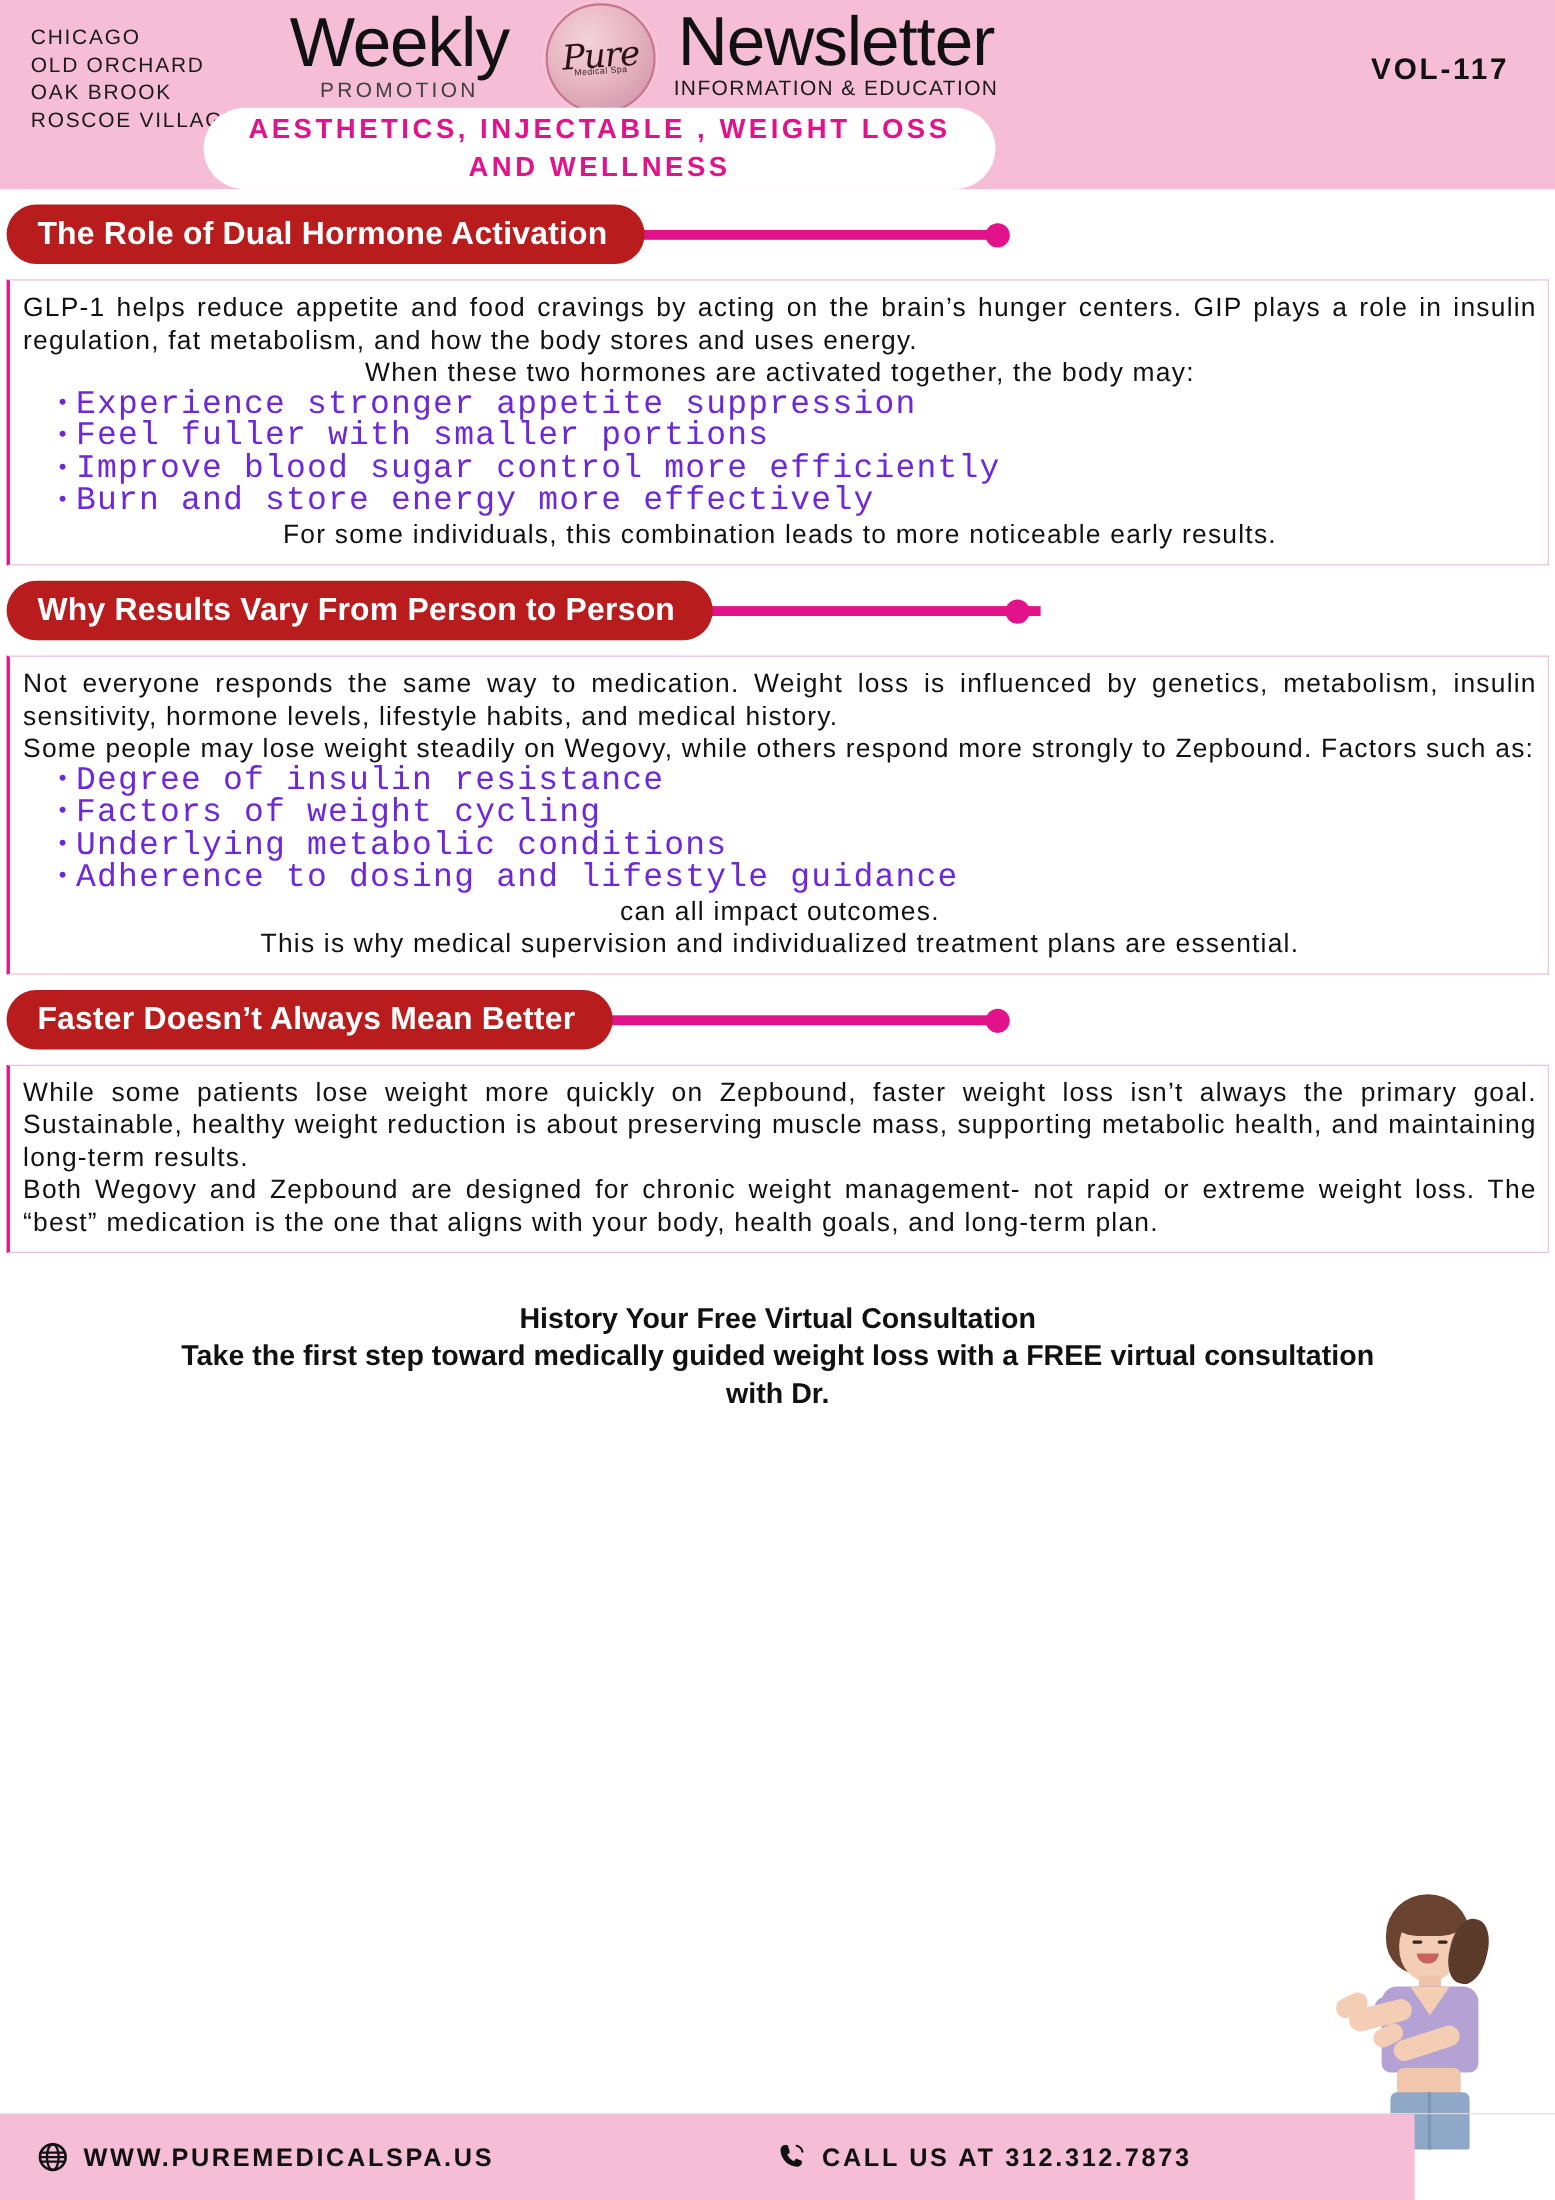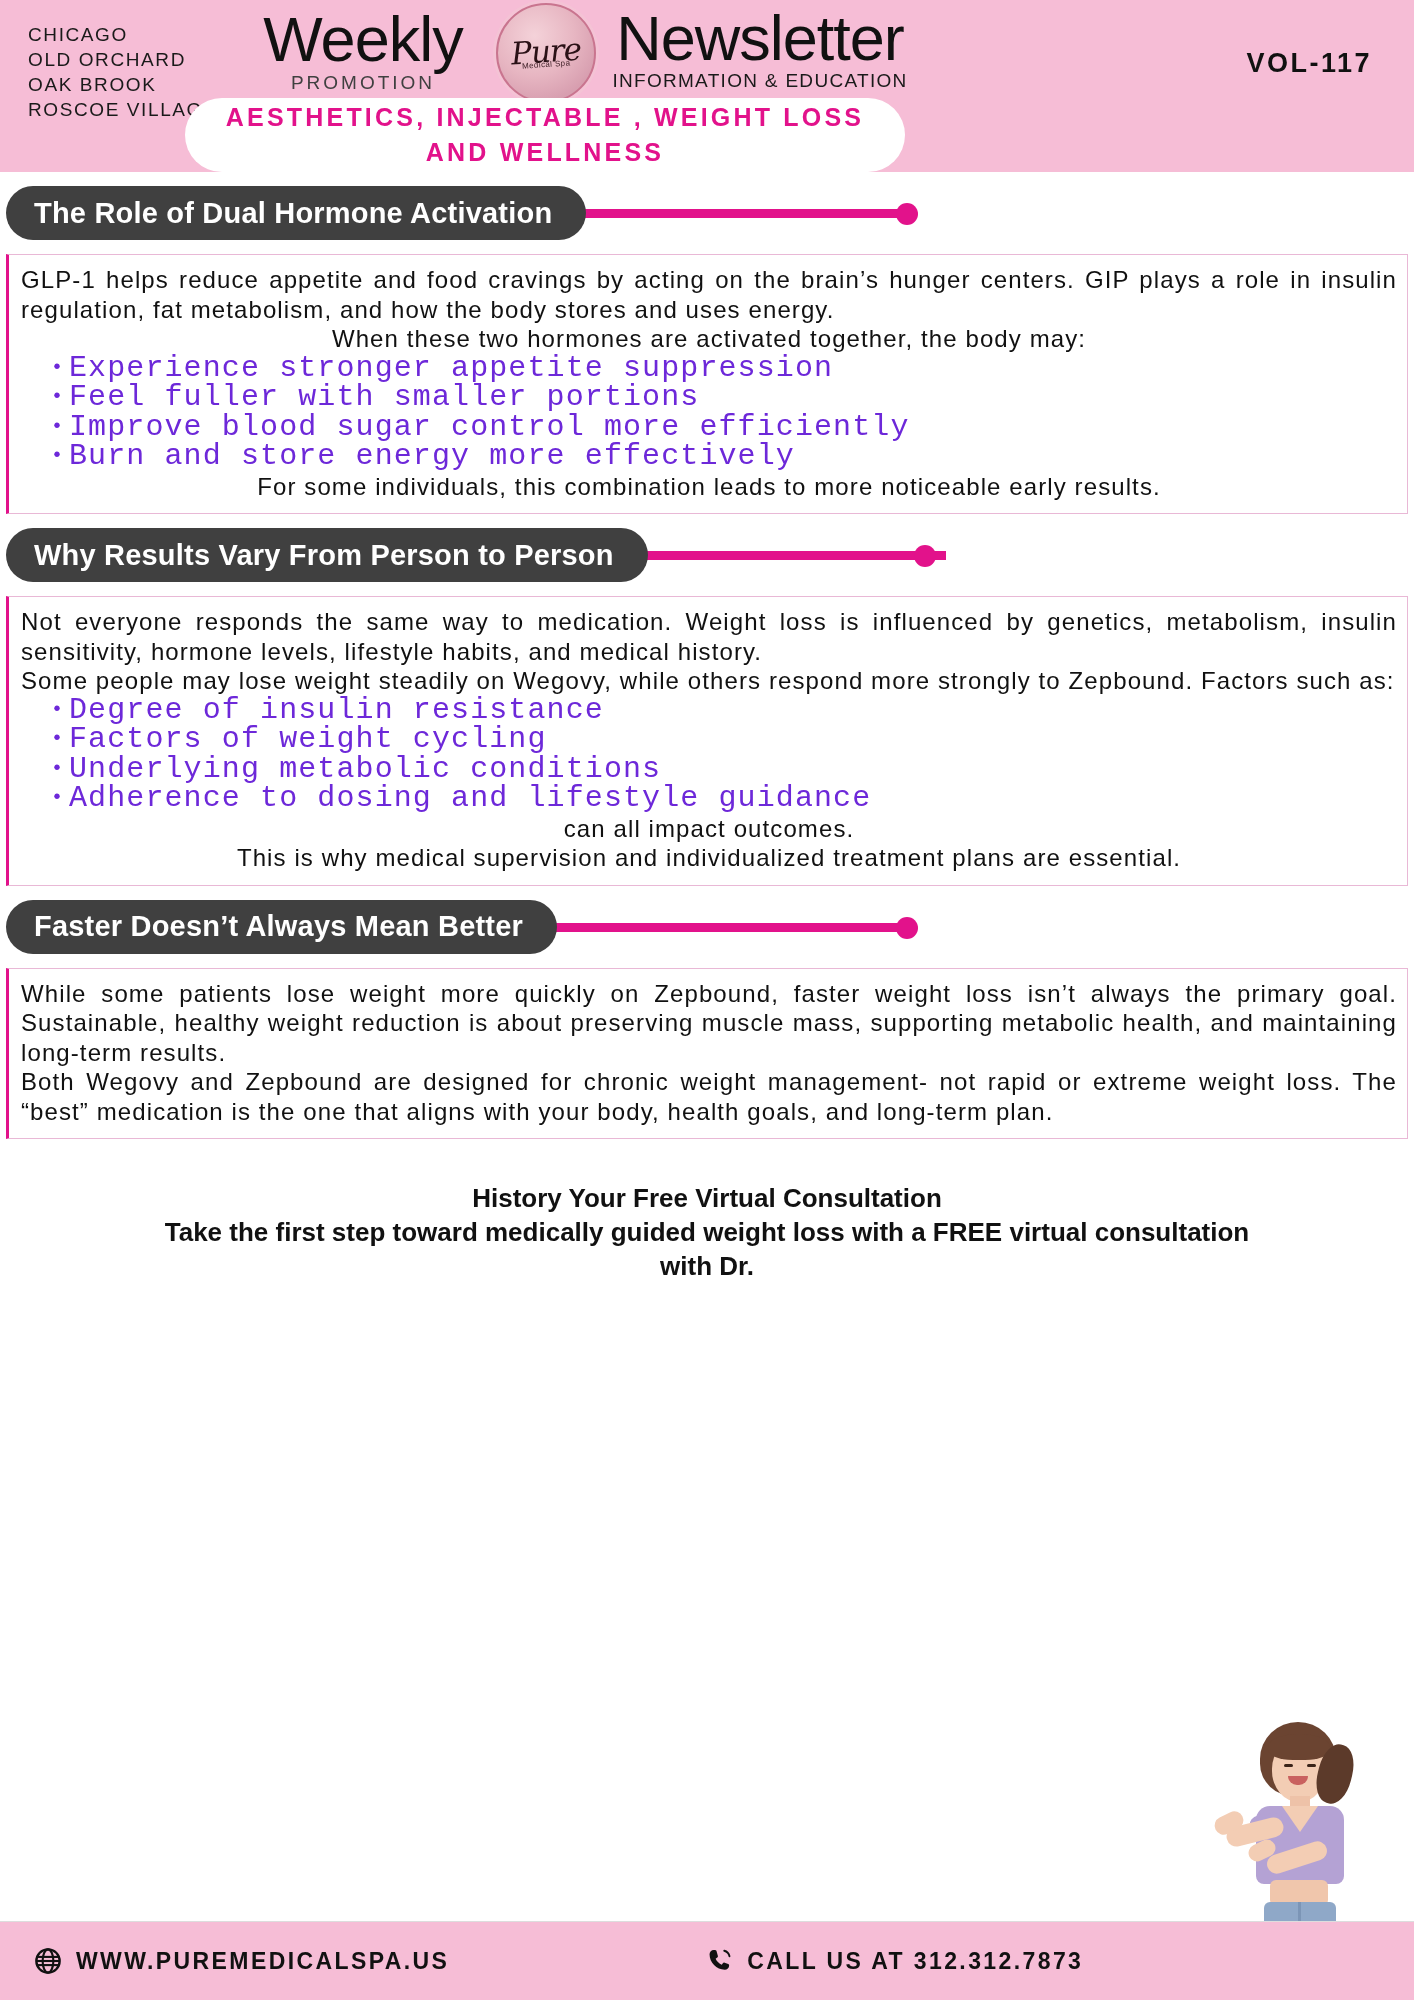--- a/index.html
+++ b/index.html
@@ -95,21 +95,21 @@
     white-space:nowrap;
   }
 
   
   .section{position:relative;}
   .sec-head{
     position:relative;height:58px;margin-top:14px;
   }
   .sec-pill{
     position:absolute;left:0;top:0;height:54px;
-    background:#404040;
+    background:#b91c1c;
     border-radius:27px;
     display:flex;align-items:center;
     padding:0 34px 0 28px;
     z-index:2;
   }
   .sec-pill span{
     color:#ffffff;font-weight:bold;font-size:29px;letter-spacing:.2px;
     white-space:nowrap;
   }
   .sec-line{
@@ -182,21 +182,21 @@
   .m-handR{position:absolute;left:40px;top:124px;width:28px;height:17px;border-radius:9px;background:#f3cdb4;transform:rotate(-26deg);}
   .m-belly{position:absolute;left:62px;top:162px;width:58px;height:26px;background:#f0c6ac;border-radius:6px;}
   .m-jeans{position:absolute;left:56px;top:184px;width:72px;height:52px;background:#8fa8c8;border-radius:6px 6px 2px 2px;}
   .m-jeans2{position:absolute;left:90px;top:184px;width:3px;height:52px;background:#7c95b6;}
 
   
   .footer-line{
     position:absolute;left:0;bottom:78px;width:1414px;height:1px;background:#ddd;
   }
   .footer{
-    position:absolute;left:0;bottom:0;width:1414px;height:78px;
+    position:absolute;left:0;bottom:0;width:1286px;height:78px;
     background:#f6bdd6;
     display:flex;align-items:center;
   }
   .f-item{display:flex;align-items:center;}
   .f-item .txt{
     font-size:23px;font-weight:bold;letter-spacing:2.4px;color:#111;
   }
   .f-icon{width:28px;height:28px;margin-right:14px;flex:0 0 auto;}
   .f-web{margin-left:34px;}
   .f-call{margin-left:256px;}

